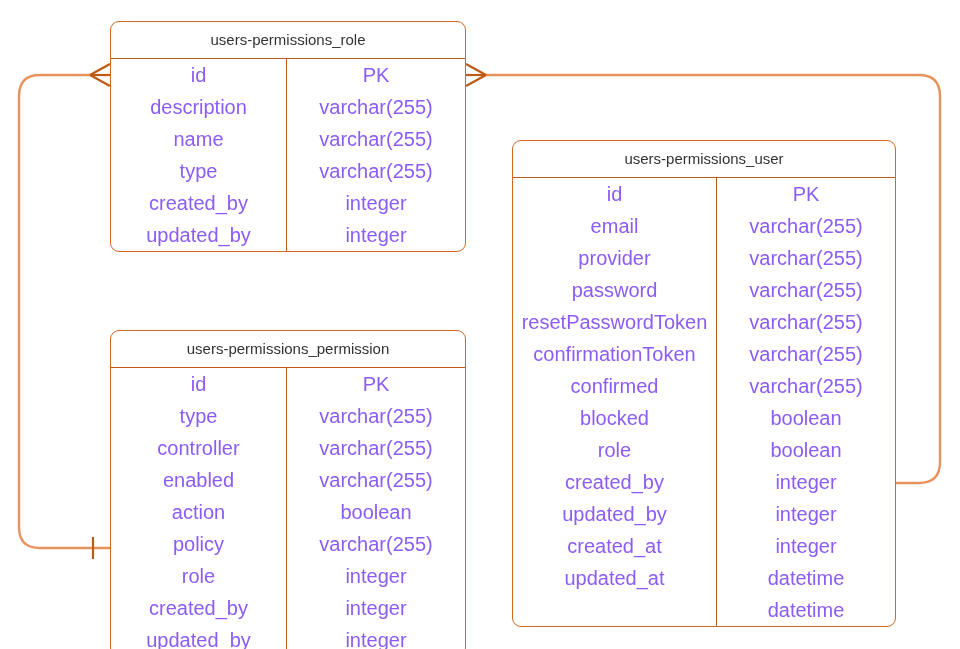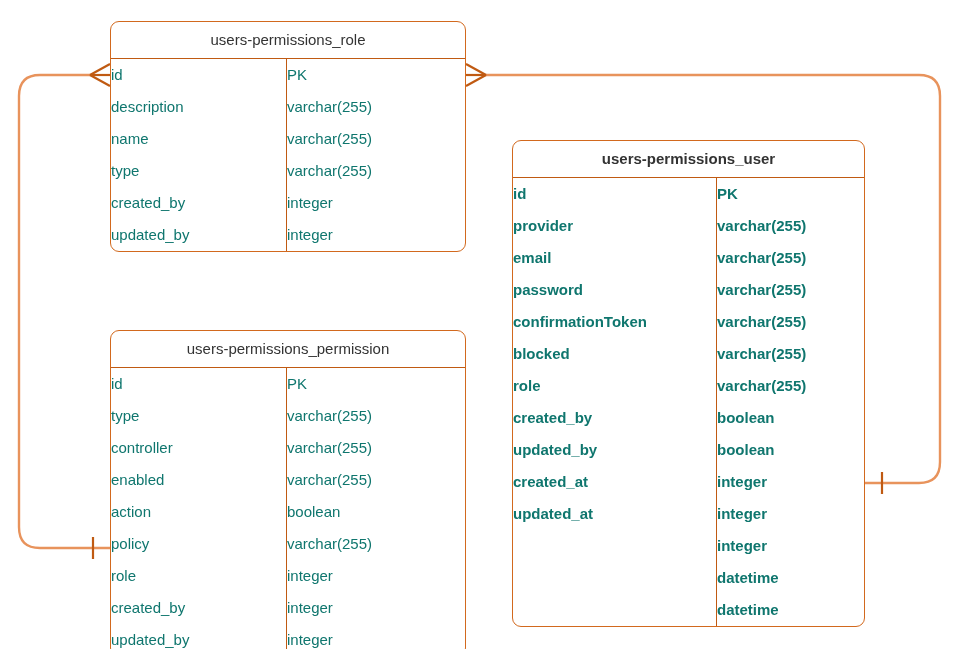--- a/index.html
+++ b/index.html
@@ -54,30 +54,31 @@
     box-sizing: border-box;
     border-right: 1.6px solid #C05A12;
   }
   .col-types {
     flex: 1 1 auto;
     box-sizing: border-box;
   }
   .cell {
     height: 32px;
     line-height: 32px;
-    font-size: 15px;
-    color: #0f766e;
+    text-align: center;
+    font-size: 20px;
+    color: #8b5cf6;
     white-space: nowrap;
   }
   
   #entity-role      { left: 110px; top: 21px;  width: 356px; }
   #entity-role      .col-fields { flex-basis: 176px; }
   #entity-permission{ left: 110px; top: 301px; width: 356px; margin-top: 29px; }
   #entity-permission .col-fields { flex-basis: 176px; }
-  #entity-user      { left: 512px; top: 140px; width: 353px; font-weight: bold; }
+  #entity-user      { left: 512px; top: 140px; width: 384px; }
   #entity-user      .col-fields { flex-basis: 204px; }
 </style>
 </head>
 <body>
 
 <div id="diagram-canvas">
 
   <svg id="connector-layer" viewBox="0 0 960 649" width="960" height="649" xmlns="http://www.w3.org/2000/svg">
 
     <g>
@@ -153,24 +154,26 @@
         <div class="cell">integer</div>
       </div>
     </div>
   </div>
 
   <div class="entity" id="entity-user">
     <div class="entity-title">users-permissions_user</div>
     <div class="entity-body">
       <div class="col-fields">
         <div class="cell">id</div>
+        <div class="cell">email</div>
         <div class="cell">provider</div>
-        <div class="cell">email</div>
         <div class="cell">password</div>
+        <div class="cell">resetPasswordToken</div>
         <div class="cell">confirmationToken</div>
+        <div class="cell">confirmed</div>
         <div class="cell">blocked</div>
         <div class="cell">role</div>
         <div class="cell">created_by</div>
         <div class="cell">updated_by</div>
         <div class="cell">created_at</div>
         <div class="cell">updated_at</div>
       </div>
       <div class="col-types">
         <div class="cell">PK</div>
         <div class="cell">varchar(255)</div>

